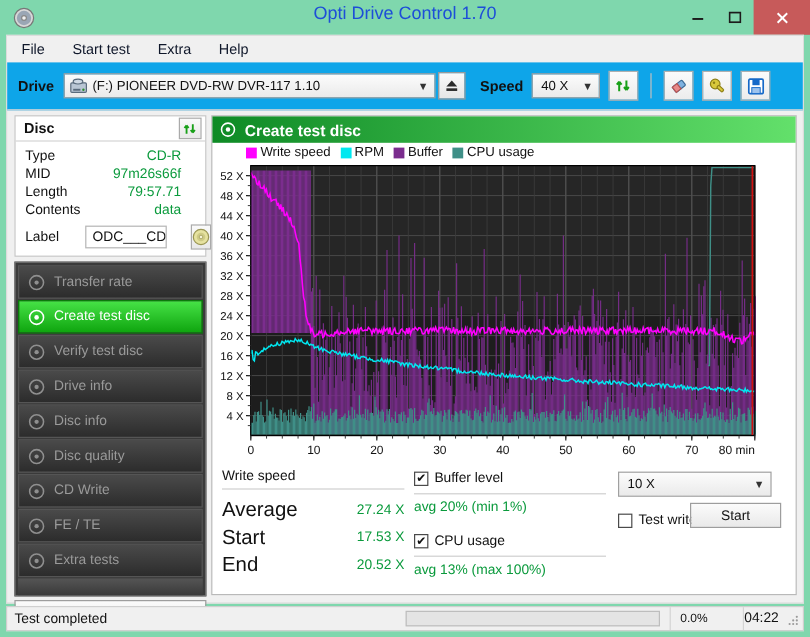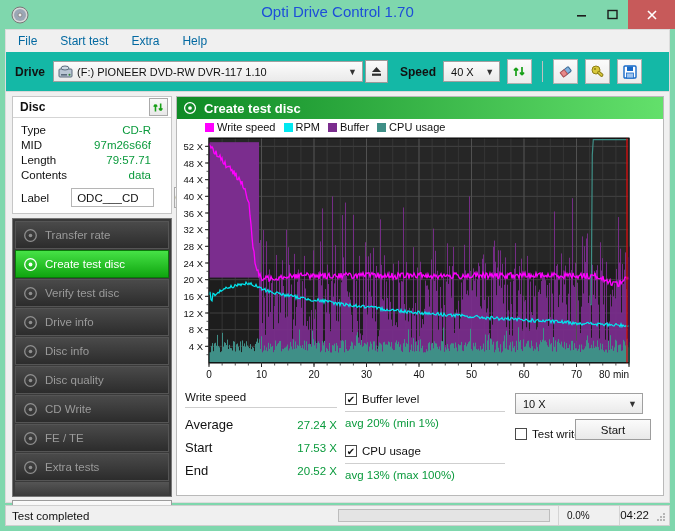--- a/index.html
+++ b/index.html
@@ -26,25 +26,25 @@
 
   
   .client {
     position:absolute; left:5px; top:29px; width:665px; height:474px;
     background:#f0f0f0; border:1px solid #dcdcdc;
   }
 
   
   .menubar { position:absolute; left:0; top:0; width:663px; height:22px;
     background:#f0f0f0; display:flex; align-items:center; padding-left:9px; }
-  .menu-item { font-size:12px; color:#0369a1; margin-right:17px; padding:2px 3px; }
+  .menu-item { font-size:12px; color:#0f172a; margin-right:17px; padding:2px 3px; }
 
   
   .toolbar { position:absolute; left:0; top:22px; width:663px; height:40px;
-    background:#14b8a6; border-bottom:1px solid #d8d8d8; display:flex; align-items:center; }
+    background:#0ea5e9; border-bottom:1px solid #d8d8d8; display:flex; align-items:center; }
   .tb-label { font-size:12px; font-weight:bold; color:#111; margin-left:9px; }
   .combo {
     background:linear-gradient(#fcfcfc,#eaeaea); border:1px solid #a0a0a0;
     height:21px; display:flex; align-items:center; font-size:11px; color:#111;
     position:relative;
   }
   .combo .chev { position:absolute; right:5px; top:5px; font-size:9px; color:#333; }
   .drive-combo { margin-left:8px; width:310px; padding-left:23px; }
   .drv-ico { position:absolute; left:4px; top:3px; width:15px; height:15px; }
   .eject-btn {
@@ -65,21 +65,21 @@
     padding:0 3px 0 7px; border-bottom:1px solid #d5d5d5; }
   .disc-head-t { font-size:12px; font-weight:bold; color:#111; }
   .refresh-btn { width:19px; height:18px; background:linear-gradient(#fafafa,#e8e8e8);
     border:1px solid #aaa; display:flex; align-items:center; justify-content:center; }
   .disc-rows { padding:4px 20px 3px 8px; }
   .drow { display:flex; justify-content:space-between; height:15px; align-items:center; }
   .dkey { font-size:11.5px; color:#111; }
   .dval { font-size:11.5px; color:#0a9a3c; }
   .labelrow { display:flex; align-items:center; padding:2px 3px 5px 8px; gap:20px; }
   .labelrow .dkey { margin-right:2px; }
-  .label-input { width:83px; height:19px; border:1px solid #b5b5b5; background:#fff;
+  .label-input { width:68px; height:19px; border:1px solid #b5b5b5; background:#fff;
     font-size:11.5px; color:#111; padding-left:5px; font-family:"Liberation Sans",sans-serif; }
   .cd-btn { width:21px; height:21px; background:linear-gradient(#fafafa,#e8e8e8);
     border:1px solid #aaa; display:flex; align-items:center; justify-content:center; }
 
   
   .nav { margin-top:4px; width:160px; background:#3a3a3a; border:1px solid #777;
     padding:2px 2px 0 2px; }
   .nav-item { height:28px; display:flex; align-items:center; padding-left:7px;
     background:linear-gradient(#4a4a4a,#2c2c2c); border:1px solid #555;
     margin-bottom:1px; }
@@ -108,21 +108,21 @@
   .plot-svg { display:block; }
 
   
   .stats { position:relative; height:105px; padding:4px 0 0 0; }
   .col1 { position:absolute; left:8px; top:4px; width:152px; }
   .col2 { position:absolute; left:168px; top:4px; width:160px; }
   .col3 { position:absolute; left:338px; top:6px; width:140px; }
   .stat-title { font-size:11.5px; color:#111; }
   .hr { height:1px; background:#cfcfcf; margin:4px 0 5px 0; }
   .srow { display:flex; justify-content:space-between; height:23px; align-items:center; }
-  .skey { font-size:13px; color:#111;text-align:right; }
+  .skey { font-size:17px; color:#111;text-align:right; }
   .sval { font-size:11.5px; color:#0a9a3c; }
   .cbrow { display:flex; align-items:center; gap:5px; height:16px; }
   .cb { width:12px; height:12px; border:1px solid #4a4a4a; background:#fff;
     display:flex; align-items:center; justify-content:center; font-size:10px; color:#111; }
   .cb-lbl { font-size:11.5px; color:#111; }
   .note { font-size:11.5px; color:#0a9a3c; }
   .sel-speed { width:128px; height:21px; padding-left:7px; }
   .start-btn { position:absolute; right:4px; bottom:2px; width:76px; height:21px;
     background:linear-gradient(#fbfbfb,#e9e9e9); border:1px solid #9d9d9d;
     display:flex; align-items:center; justify-content:center;

